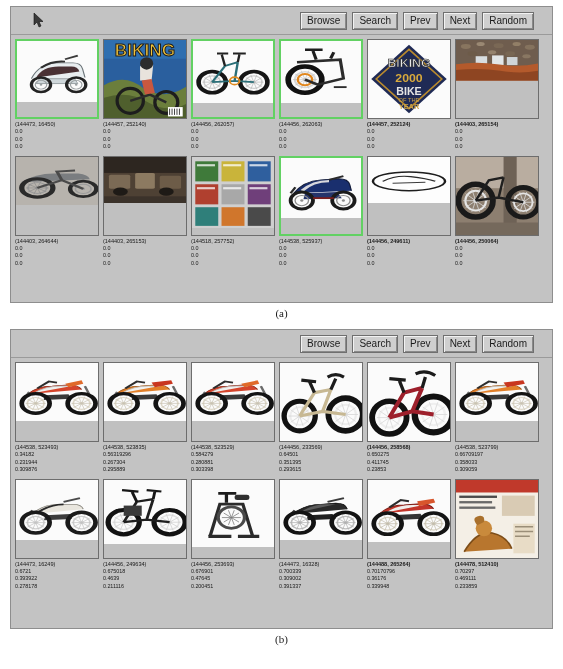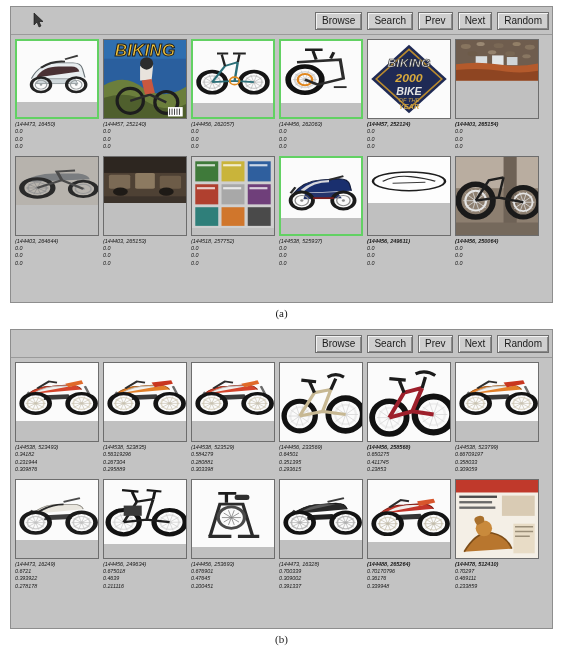--- a/index.html
+++ b/index.html
@@ -7,30 +7,30 @@
 
   .figure{position:relative;width:563px;height:669px;}
 
   
   .panel{position:absolute;left:10px;width:543px;background:#c3c3c3;border:1px solid #8e8e8e;box-sizing:border-box;}
   #panel-a{top:6px;height:297px;}
   #panel-b{top:329px;height:300px;}
 
   
   .toolbar{height:28px;background:#c3c3c3;border-bottom:1px solid #9a9a9a;
-           display:flex;align-items:center;justify-content:flex-end;padding-right:3px;box-sizing:border-box;position:relative;}
+           display:flex;align-items:center;justify-content:flex-end;padding-right:18px;box-sizing:border-box;position:relative;}
   .tbtn{font-family:"Liberation Sans",sans-serif;font-size:10px;color:#1b1b1b;
         background:#cfcfcf;border:1px solid #6f6f6f;
         box-shadow:inset 1px 1px 0 #f2f2f2, inset -1px -1px 0 #8a8a8a;
         padding:2px 6px 3px 6px;margin-left:5px;line-height:11px;white-space:nowrap;cursor:pointer;}
   .cursor{position:absolute;left:22px;top:5px;width:12px;height:16px;}
 
   
   .grid{padding:4px 4px 2px 4px;}
-  .row{display:flex;gap:4px;font-style:italic;}
+  .row{display:flex;gap:4px;}
   .cell{width:84px;flex:0 0 84px;}
 
   .thumb{width:84px;height:80px;box-sizing:border-box;border:1px solid #6d6d6d;background:#c0c0c0;
          position:relative;overflow:hidden;}
   .thumb.sel{border:2px solid #62d163;}
   .thumb .canvasbox{position:absolute;inset:0;background:#c0c0c0;}
   .thumb .white{position:absolute;left:0;right:0;top:0;background:#fbfbfb;}
 
   .meta{padding-top:2px;font-family:"Liberation Sans",sans-serif;font-size:5.4px;line-height:7.4px;color:#1a1a1a;
         letter-spacing:-0.05px;white-space:nowrap;}

